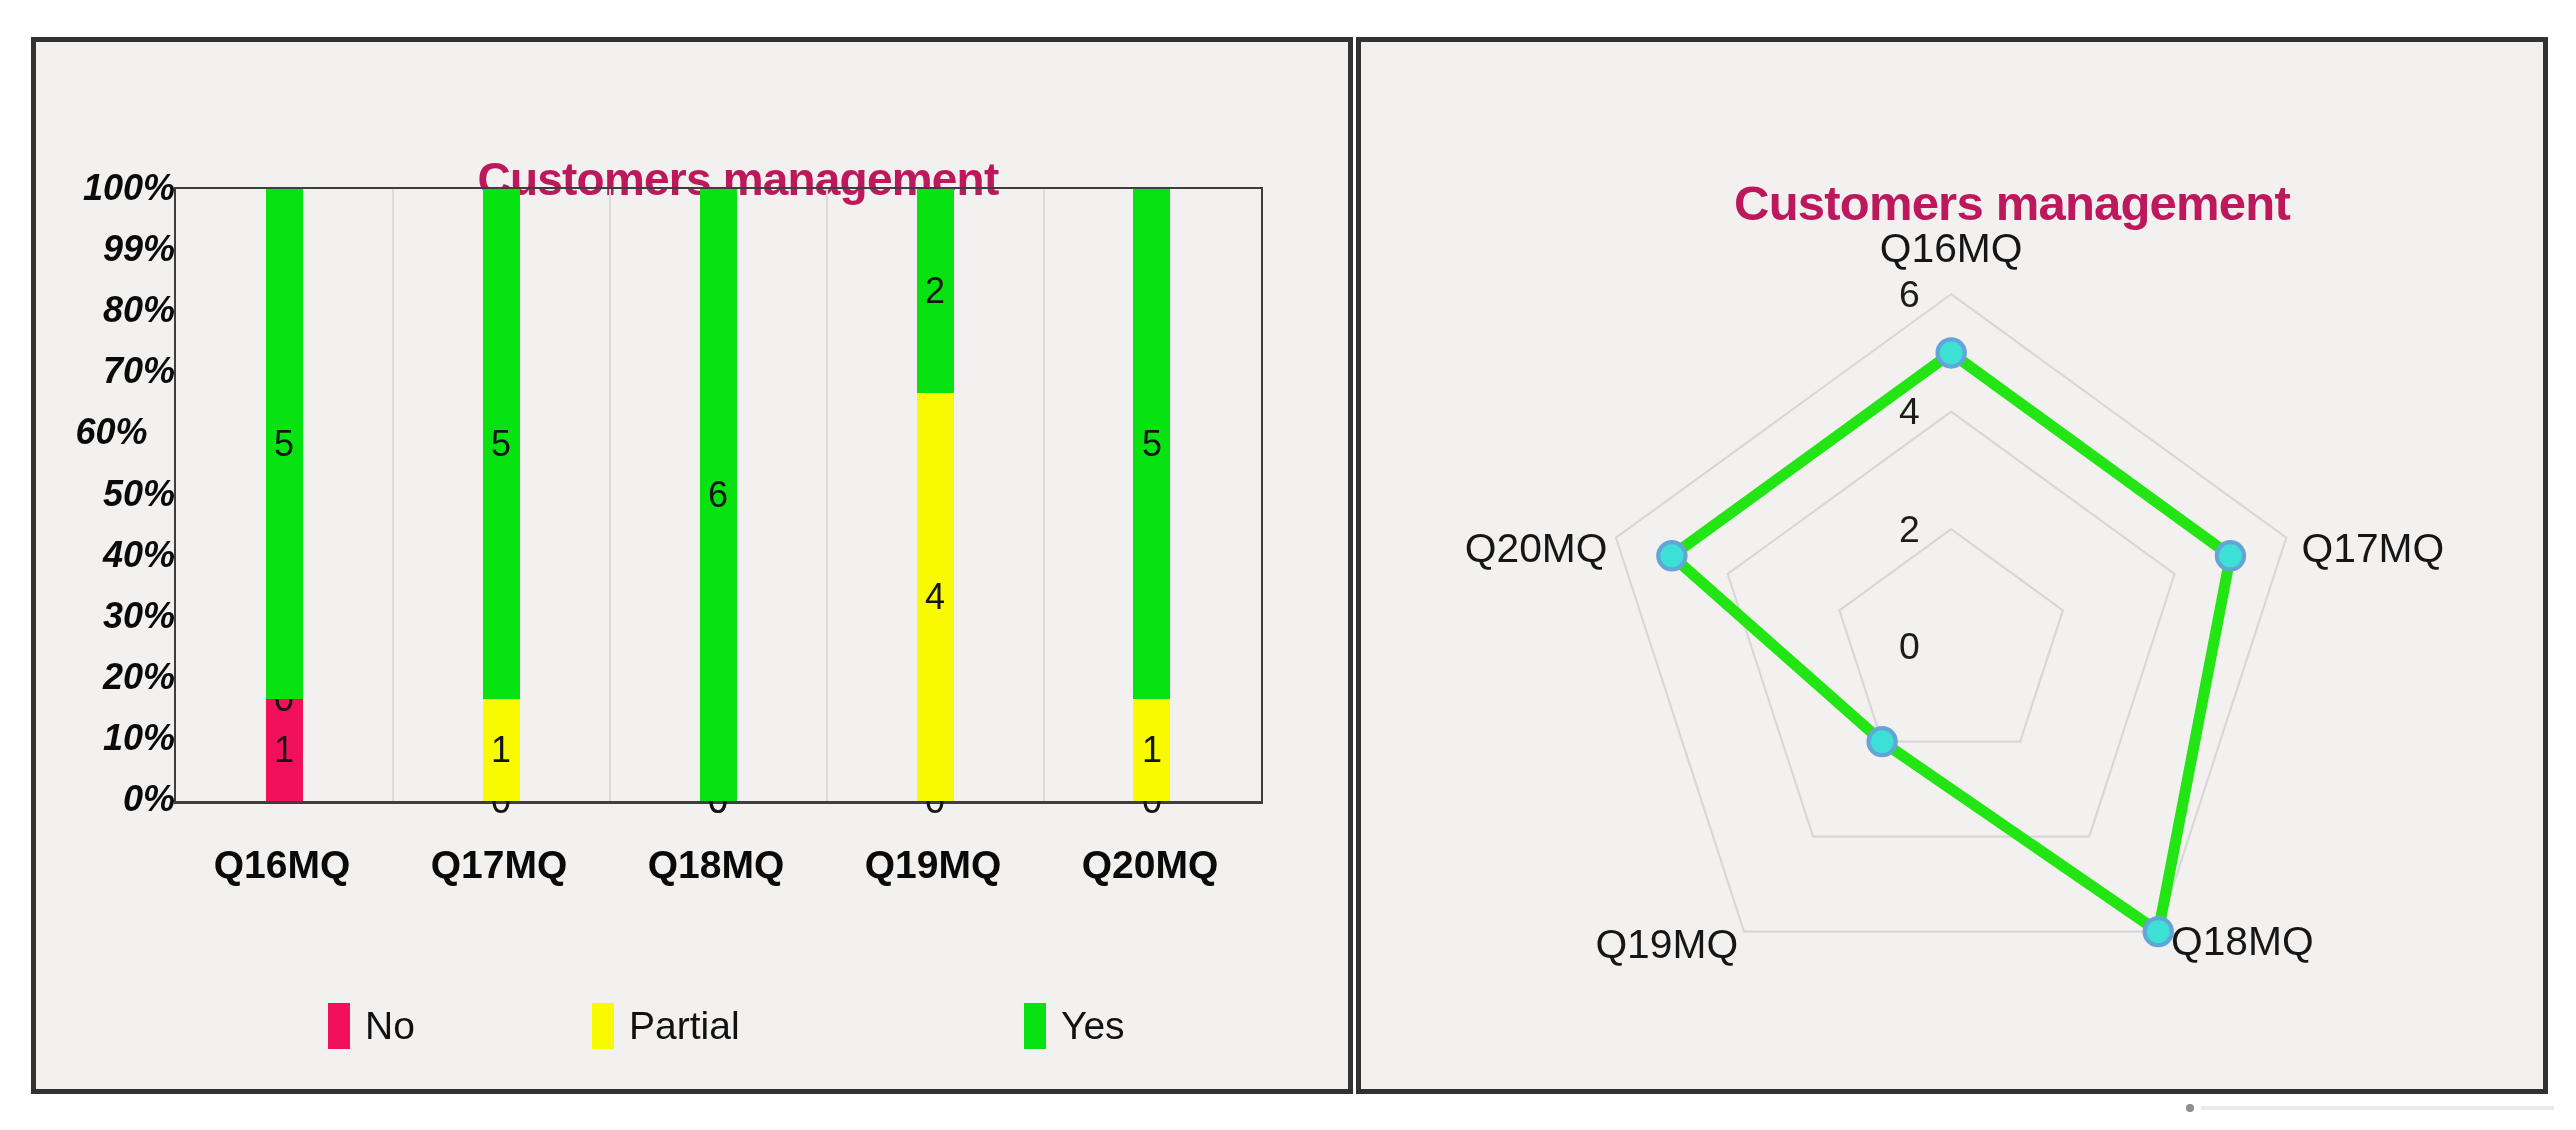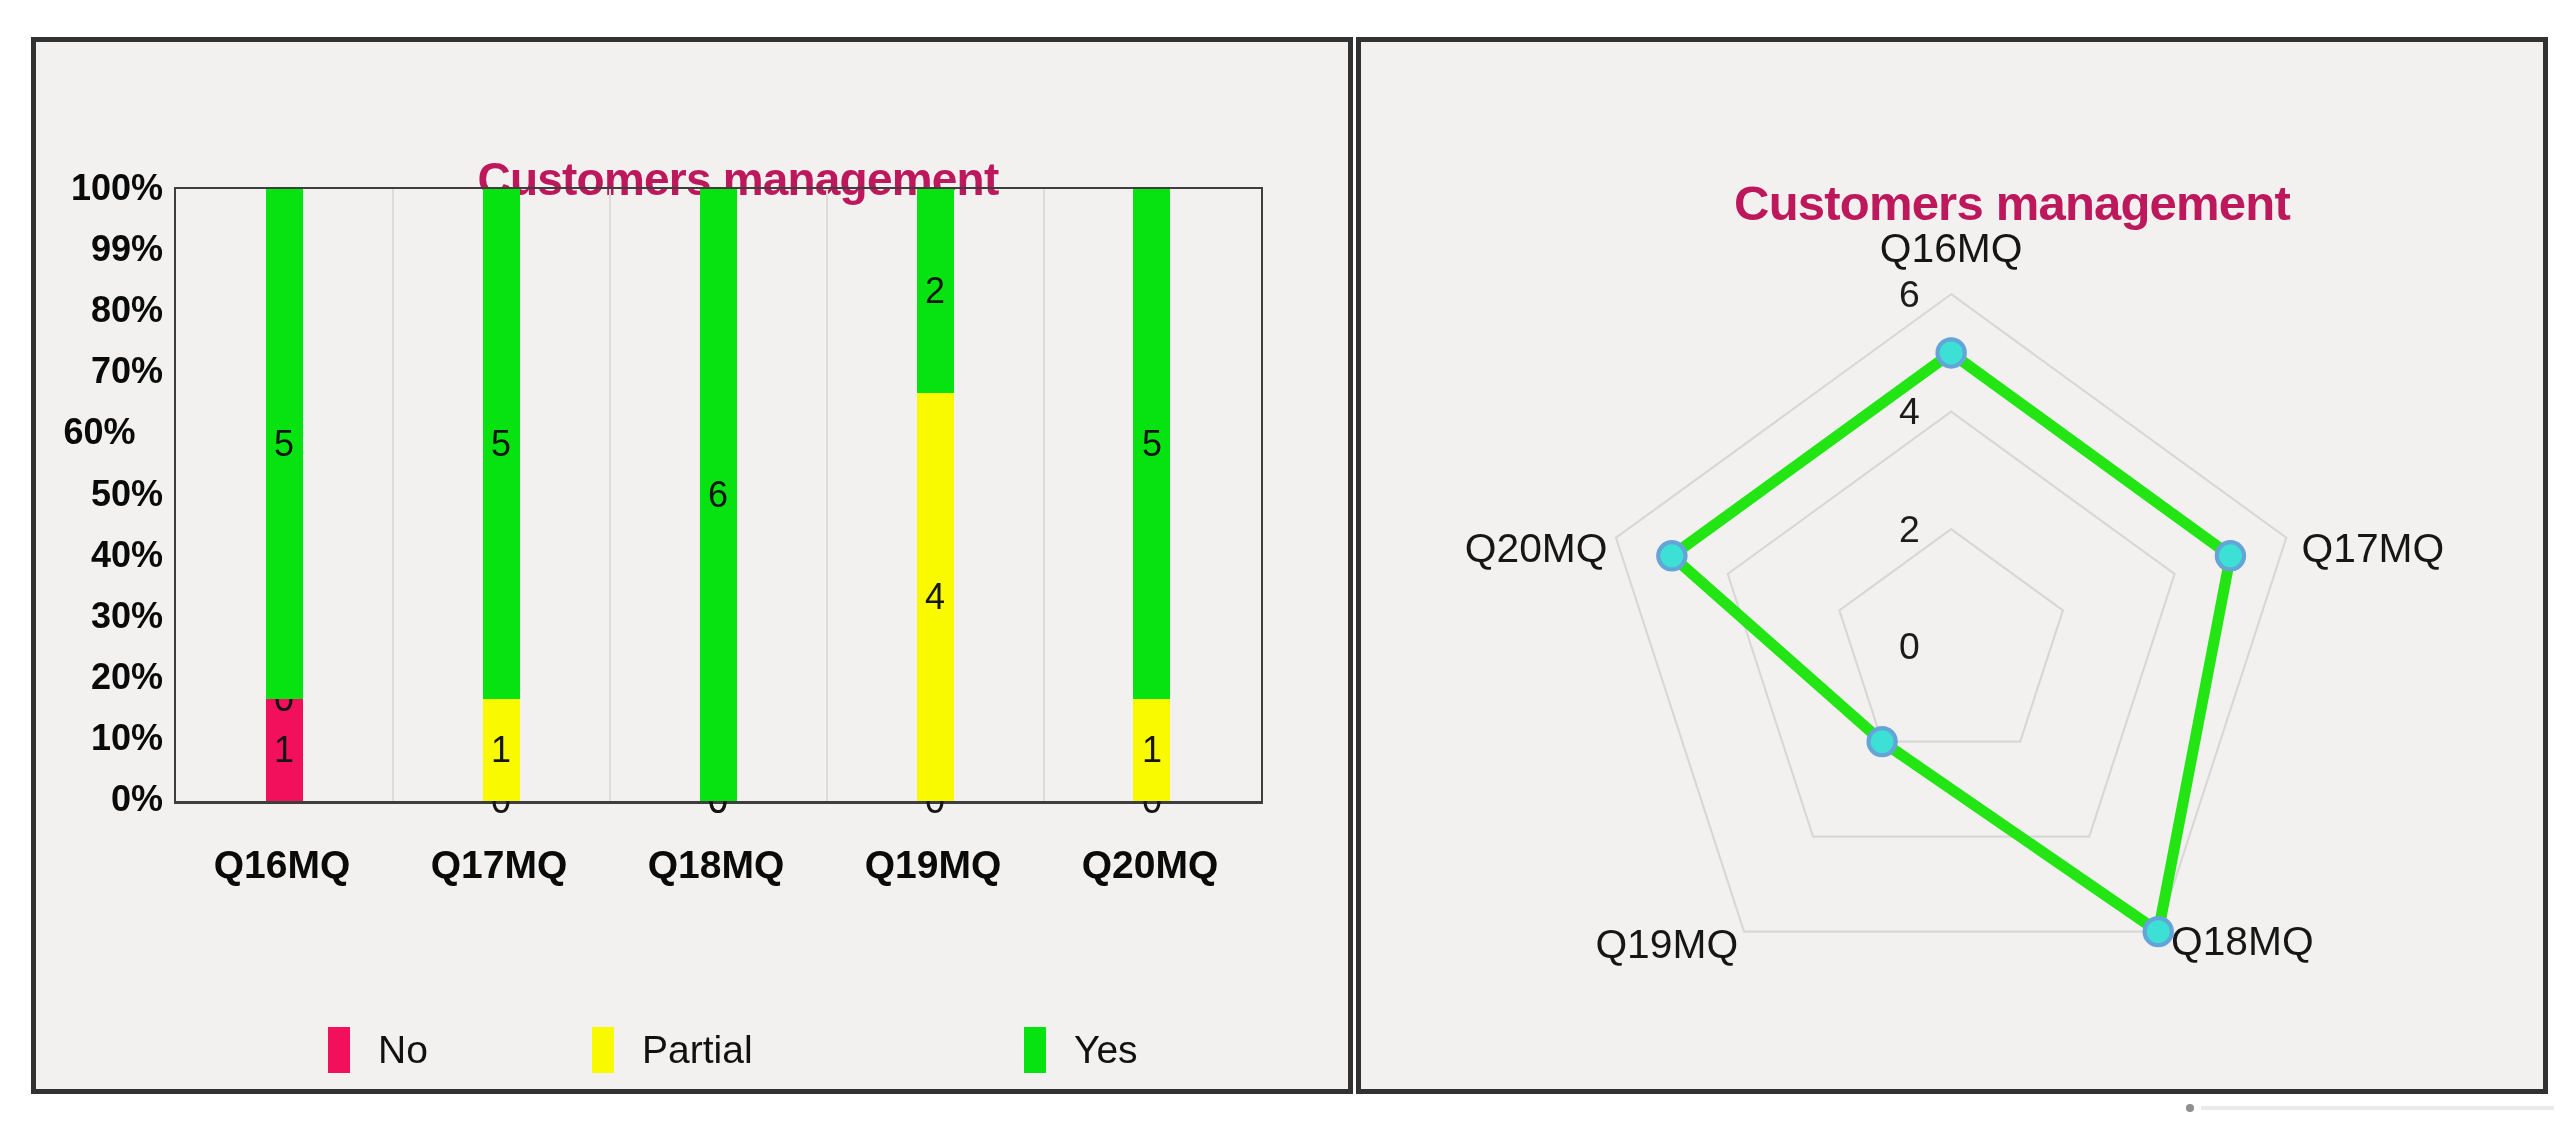--- a/index.html
+++ b/index.html
@@ -10,25 +10,25 @@
   #radar-panel{left:1356px;top:37px;width:1192px;height:1057px;}
   .chart-title{position:absolute;transform:translate(-50%,-50%);font-weight:bold;
                white-space:nowrap;letter-spacing:-0.8px;color:#be185d;}
   #bar-title{left:702px;top:99px;font-size:46px;}
   #radar-title{left:651px;top:120px;font-size:49px;}
   #bar-plot{position:absolute;left:138px;top:145px;width:1085px;height:612px;
             border:2.5px solid #3e3e3e;border-bottom-width:3.4px;box-sizing:content-box;overflow:visible;}
   .vgrid{position:absolute;top:0;bottom:0;width:1.7px;background:#dcdcdc;}
   .bar-seg{position:absolute;}
   .bar-label{position:absolute;transform:translate(-50%,-50%);font-size:36px;color:#151515;line-height:1;}
-  .ytick{position:absolute;left:0;width:127px;text-align:right;font-size:36px;font-weight:bold;
-         line-height:41px;color:#0a0a0a;}
+  .ytick{position:absolute;left:12px;width:127px;text-align:right;font-size:36px;font-weight:bold;
+         line-height:41px;color:#0a0a0a;font-style:italic;}
   .cat-label{position:absolute;width:204px;transform:translateX(-50%);text-align:center;
              font-size:39px;font-weight:bold;color:#0a0a0a;line-height:48px;}
-  .legend-item{position:absolute;display:flex;align-items:center;gap:28px;margin-top:24px;}
+  .legend-item{position:absolute;display:flex;align-items:center;gap:15px;}
   .legend-swatch{width:22px;height:46px;display:inline-block;}
   .legend-label{font-size:39px;color:#111;line-height:46px;}
   #radar-svg{position:absolute;left:0;top:0;}
   .radar-tick{font-size:44px;fill:#1c1c1c;}
   .radar-cat{font-size:48px;fill:#161616;}
   #footer-dot{position:absolute;left:2186px;top:1104px;width:7.6px;height:7.6px;border-radius:50%;background:#8f8f8f;}
   #footer-line{position:absolute;left:2201px;top:1106px;width:353px;height:4.2px;background:#eaeaea;}
 </style>
 </head>
 <body>

